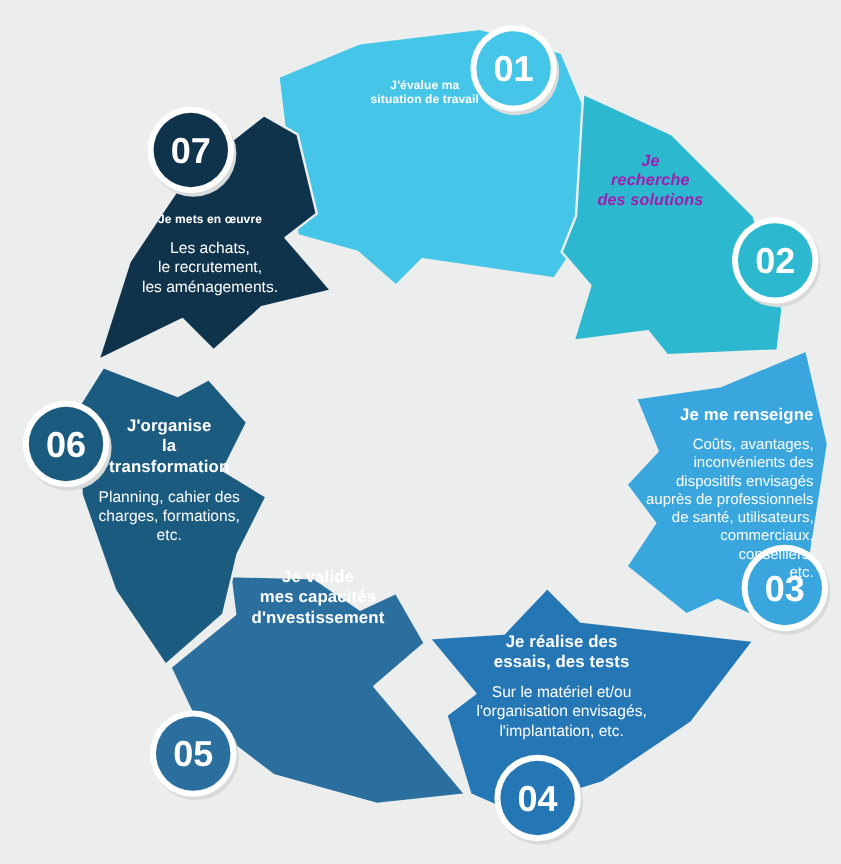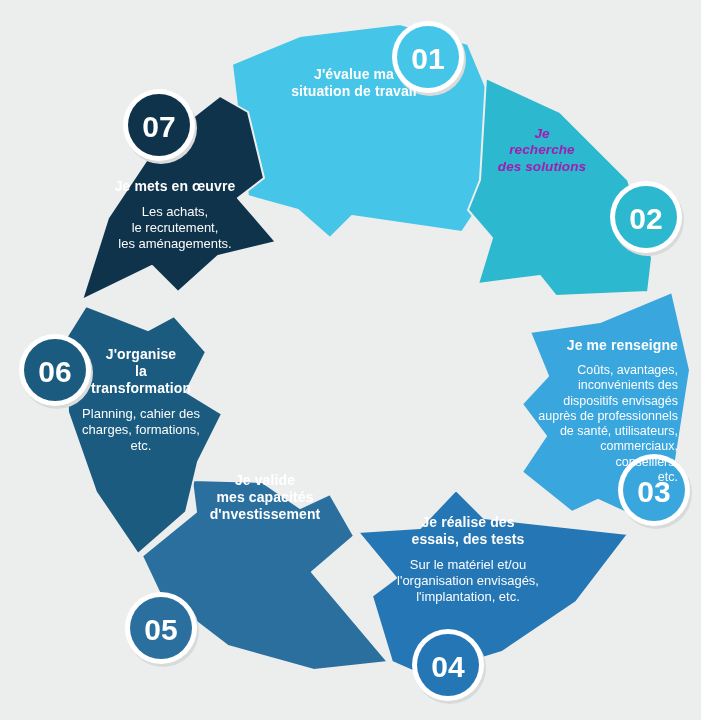--- a/index.html
+++ b/index.html
@@ -65,32 +65,32 @@
     font-weight: normal;
     font-size: 13px;
     margin: 0;
     white-space: pre-line;
     opacity: 0.98;
   }
   
   #text-1 { left: 246px; top: 66px;  width: 216px; }
   #text-2 { left: 462px; top: 126px; width: 160px; }
   #text-3 { left: 500px; top: 337px; width: 178px; }
-  #text-4 { left: 375px; top: 514px; width: 186px; }
+  #text-4 { left: 375px; top: 526px; width: 186px; }
   #text-5 { left: 172px; top: 472px; width: 186px; }
   #text-6 { left: 60px;  top: 346px; width: 162px; }
   #text-7 { left: 82px;  top: 178px; width: 186px; }
 
-  #text-1 .step-title { font-size: 14px; }
+  #text-1 .step-title { font-size: 10px; }
   #text-2 .step-title { font-size: 13.5px; }
   #text-3 .step-title { font-size: 14px; }
   #text-4 .step-title { font-size: 14px; }
   #text-5 .step-title { font-size: 14px; }
   #text-6 .step-title { font-size: 14px; }
-  #text-7 .step-title { font-size: 14px; }
+  #text-7 .step-title { font-size: 10px; }
 
   #text-2 .step-body { font-size: 12.5px; }
   #text-3 .step-body { font-size: 12.5px; }
 </style>
 </head>
 <body style="background: rgb(236, 238, 237);">
 
 <div id="diagram-root">
 
   <svg class="wheel" viewBox="0 0 701 720" xmlns="http://www.w3.org/2000/svg">

